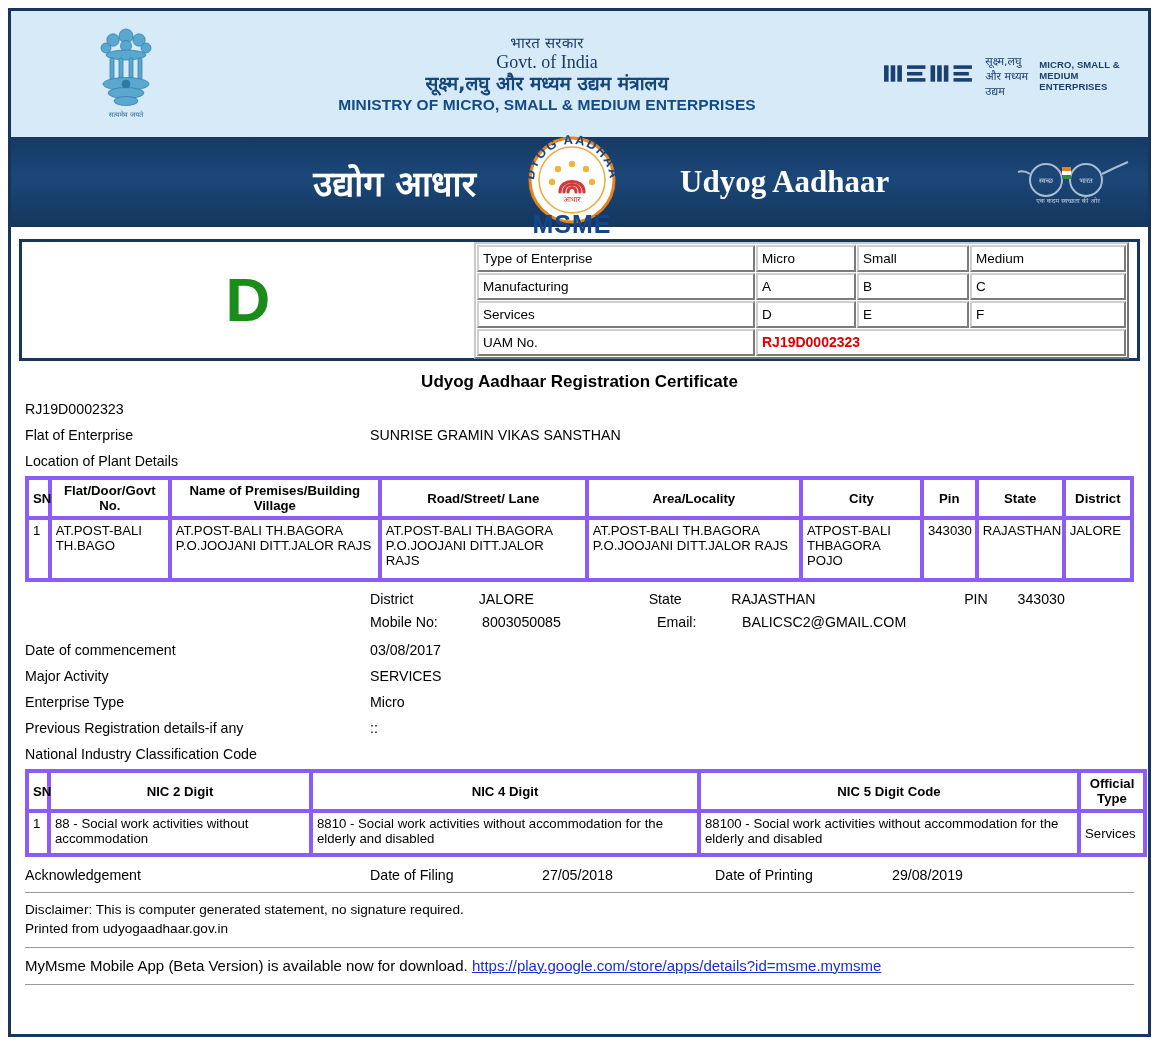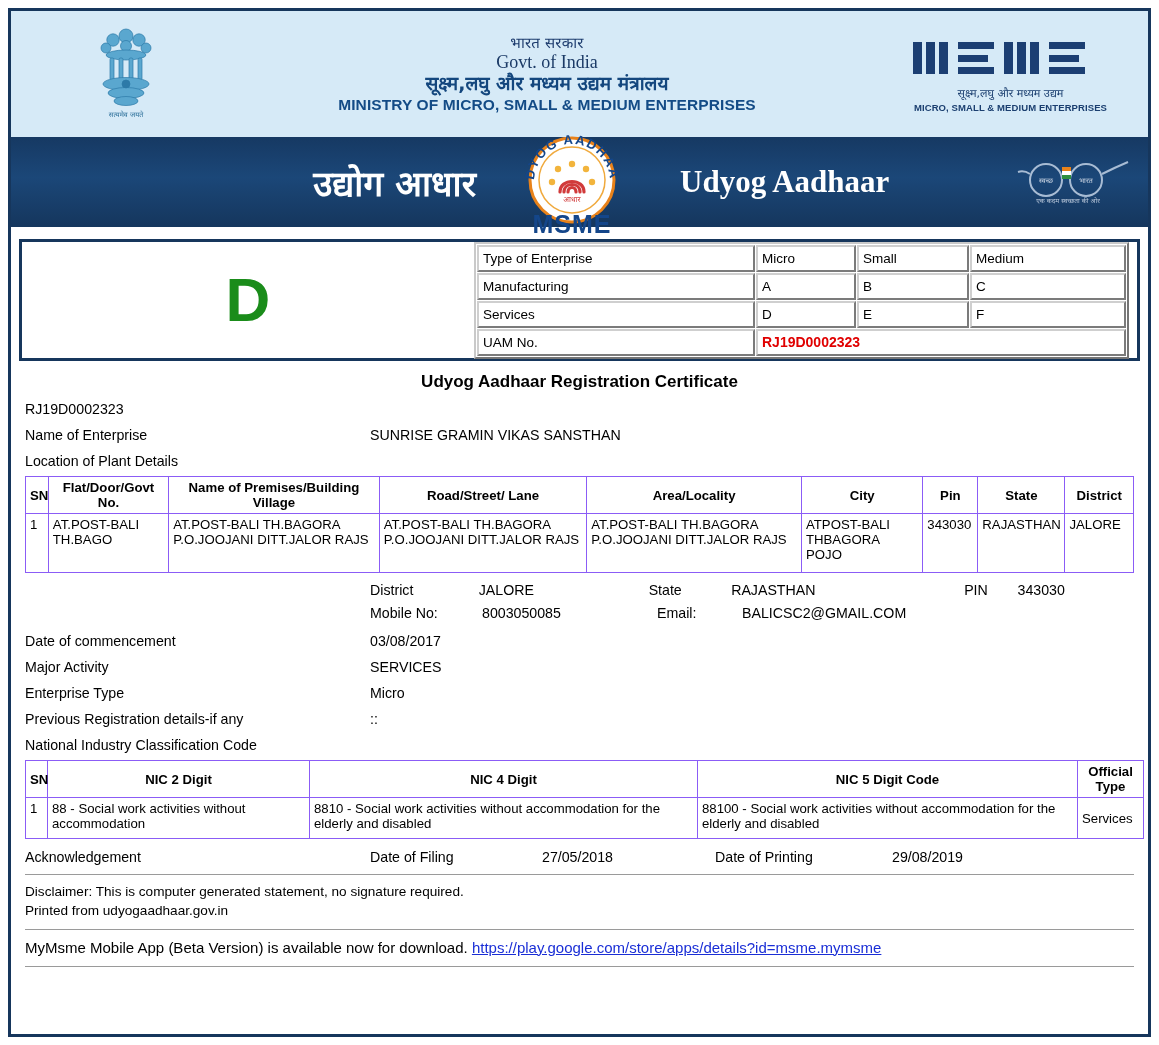--- a/index.html
+++ b/index.html
@@ -86,21 +86,21 @@
   .mh-en2 {
     font-size: 15.5px;
     font-weight: bold;
     color: #134b86;
     letter-spacing: .1px;
     margin-top: 2px;
   }
   .msme-logo-wrap {
     width: 265px;
     display: flex;
-    flex-direction: column;
+    flex-direction: row;
     align-items: center;
     justify-content: center;
     padding-right: 10px;
     box-sizing: border-box;
   }
   .msme-mark { display:block; }
   .msme-hi {
     font-family: "DejaVu Sans", sans-serif;
     font-size: 11px;
     color: #1b3f70;
@@ -242,21 +242,21 @@
   .section-label { margin-bottom: 7px; }
 
   
   table.grid {
     width: 100%;
     border-collapse: collapse;
     font-size: 13.2px;
     table-layout: fixed;
   }
   table.grid th, table.grid td {
-    border: 1px solid #8b5cf6;
+    border: 4px solid #8b5cf6;
     padding: 3px 4px;
     vertical-align: top;
   }
   table.grid th {
     text-align: center;
     font-weight: bold;
     vertical-align: middle;
   }
   .plant-table td { height: 52px; }
   .nic-table td { height: 34px; }
@@ -460,21 +460,21 @@
 
     <div class="body-area">
 
       <div class="cert-title">Udyog Aadhaar Registration Certificate</div>
 
       <div class="kv-row">
         <div class="kv-value">RJ19D0002323</div>
       </div>
 
       <div class="kv-row">
-        <div class="kv-label">Name of Enterprise</div>
+        <div class="kv-label">Flat of Enterprise</div>
         <div class="kv-value">SUNRISE GRAMIN VIKAS SANSTHAN</div>
       </div>
 
       <div class="section-label">Location of Plant Details</div>
 
       <table class="grid plant-table">
         <colgroup>
           <col style="width:22px">
             <col style="width:116px">
             <col style="width:203px">

